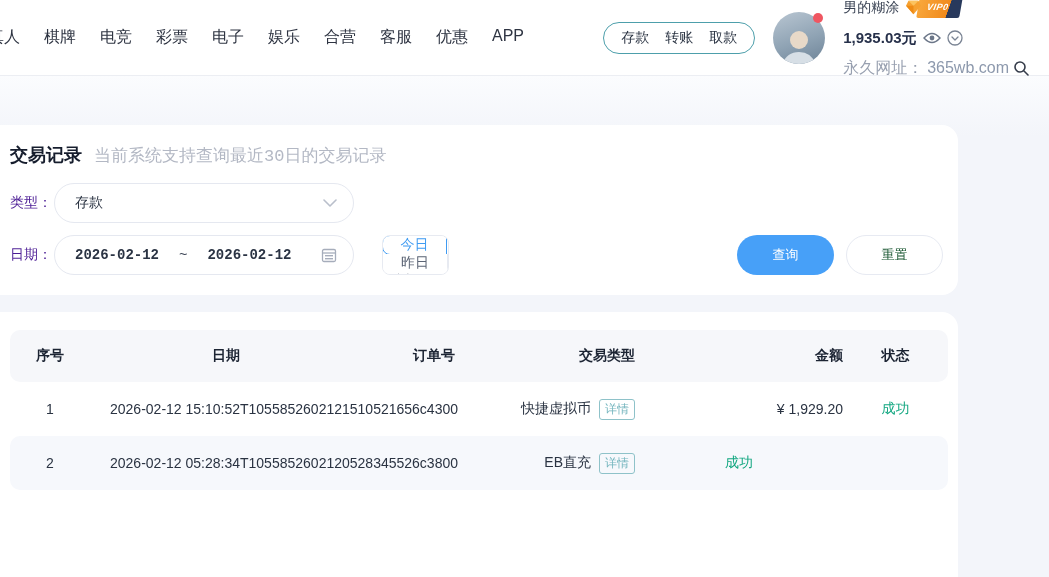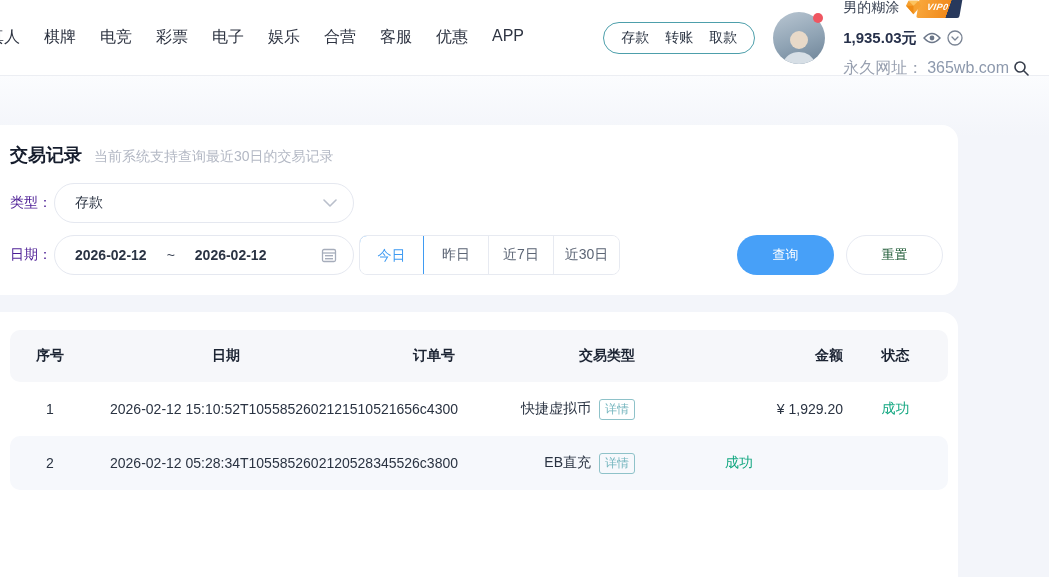--- a/index.html
+++ b/index.html
@@ -28,33 +28,33 @@
   .vip-banner { background:linear-gradient(100deg,#f9a83c 0%,#f08a1c 70%,#28395c 71%,#28395c 100%); color:#fff; font-size:9px; font-weight:bold; font-style:italic; padding:2px 12px 2px 9px; transform:skewX(-10deg); border-radius:2px; letter-spacing:.5px; }
   .user-line2 { display:flex; align-items:center; gap:6px; }
   .balance { font-size:15px; font-weight:bold; color:#26304a; }
   .user-line3 { display:flex; align-items:center; gap:4px; font-size:16px; color:#98a0b0; }
   .domain { color:#8d99ad; }
   .icon-btn { display:inline-flex; cursor:pointer; }
 
   
   .main { height:501px; background:linear-gradient(#fbfcfe 0%, #f3f5fa 60px, #f3f5fa 100%); padding-top:49px; }
   .card { background:#fff; width:958px; }
-  .filter-card { border-radius:0 16px 16px 0; padding:18px 15px 20px 10px; }
+  .filter-card { border-radius:0 16px 16px 0; padding:18px 15px 20px 10px;font-family:Liberation Mono, monospace; }
   .filter-title-row { display:flex; align-items:baseline; gap:12px; margin-bottom:16px; }
   .filter-title { font-size:18px; font-weight:bold; color:#161d2d; }
-  .filter-subtitle { font-size:14px; color:#b3b8c4; }
+  .filter-subtitle { font-size:17px; color:#b3b8c4; }
 
   .form-row { display:flex; align-items:center; margin-top:12px; }
   .form-label { font-size:14px; color:#4c1d95; width:44px; flex:0 0 auto; }
   .pill-input { width:300px; height:40px; border:1px solid #e5e8f0; border-radius:20px; display:flex; align-items:center; padding:0 16px 0 20px; background:#fff; cursor:pointer; }
   .pill-input .val { font-size:14px; color:#2a3342; flex:1; }
   .date-input .val { font-weight:bold; color:#2b3444; display:flex; gap:20px; align-items:center; }
   .tilde { font-weight:normal; color:#3a4354; }
 
-  .quick-group { display:flex; margin-left:5px; border:1px solid #e7eaf1; border-radius:8px; overflow:hidden; height:40px; }
+  .quick-group { display:flex; margin-left:28px; border:1px solid #e7eaf1; border-radius:8px; overflow:hidden; height:40px;flex-direction:column; }
   .quick-btn { width:65px; display:flex; align-items:center; justify-content:center; font-size:14px; color:#5c6575; background:#fff; border-right:1px solid #e7eaf1; cursor:pointer; }
   .quick-btn:last-child { border-right:none; }
   .quick-btn.active { color:#3f9bf2; border:1px solid #3f9bf2; border-radius:8px 0 0 8px; margin:-1px 0 -1px -1px; height:42px; }
 
   .action-btns { margin-left:auto; display:flex; gap:12px; }
   .btn { width:97px; height:40px; border-radius:20px; display:flex; align-items:center; justify-content:center; font-size:13px; cursor:pointer; border:1px solid transparent; }
   .btn-primary { background:#47a0f8; color:#fff; }
   .btn-plain { background:#fff; color:#14532d; border-color:#e7eaf2; }
 
   

